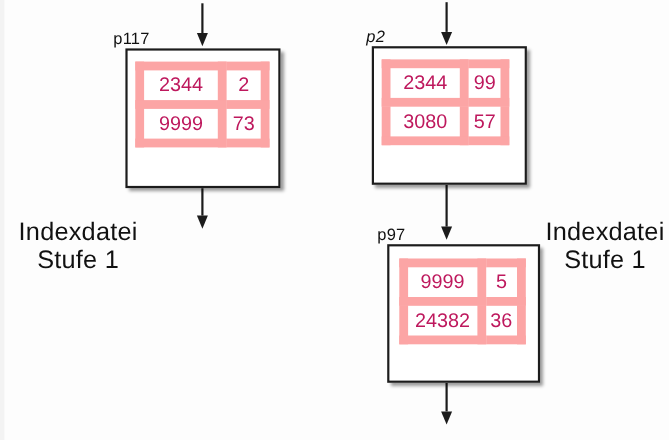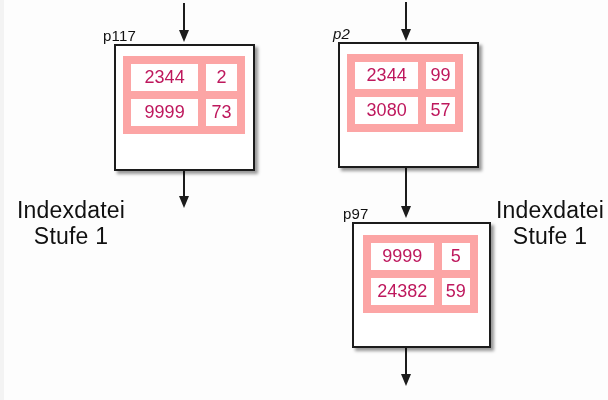--- a/index.html
+++ b/index.html
@@ -131,21 +131,21 @@
           <col class="c-key">
           <col class="c-val">
         </colgroup>
       <tbody>
           <tr>
         <td>9999</td>
         <td>5</td>
       </tr>
       <tr>
         <td>24382</td>
-        <td>59</td>
+        <td>36</td>
       </tr>
     </tbody>
       </table>
   </div>
 
   <div class="side-label side-label-left">
     <div>Indexdatei</div>
     <div>Stufe 1</div>
   </div>
   <div class="side-label side-label-right">

